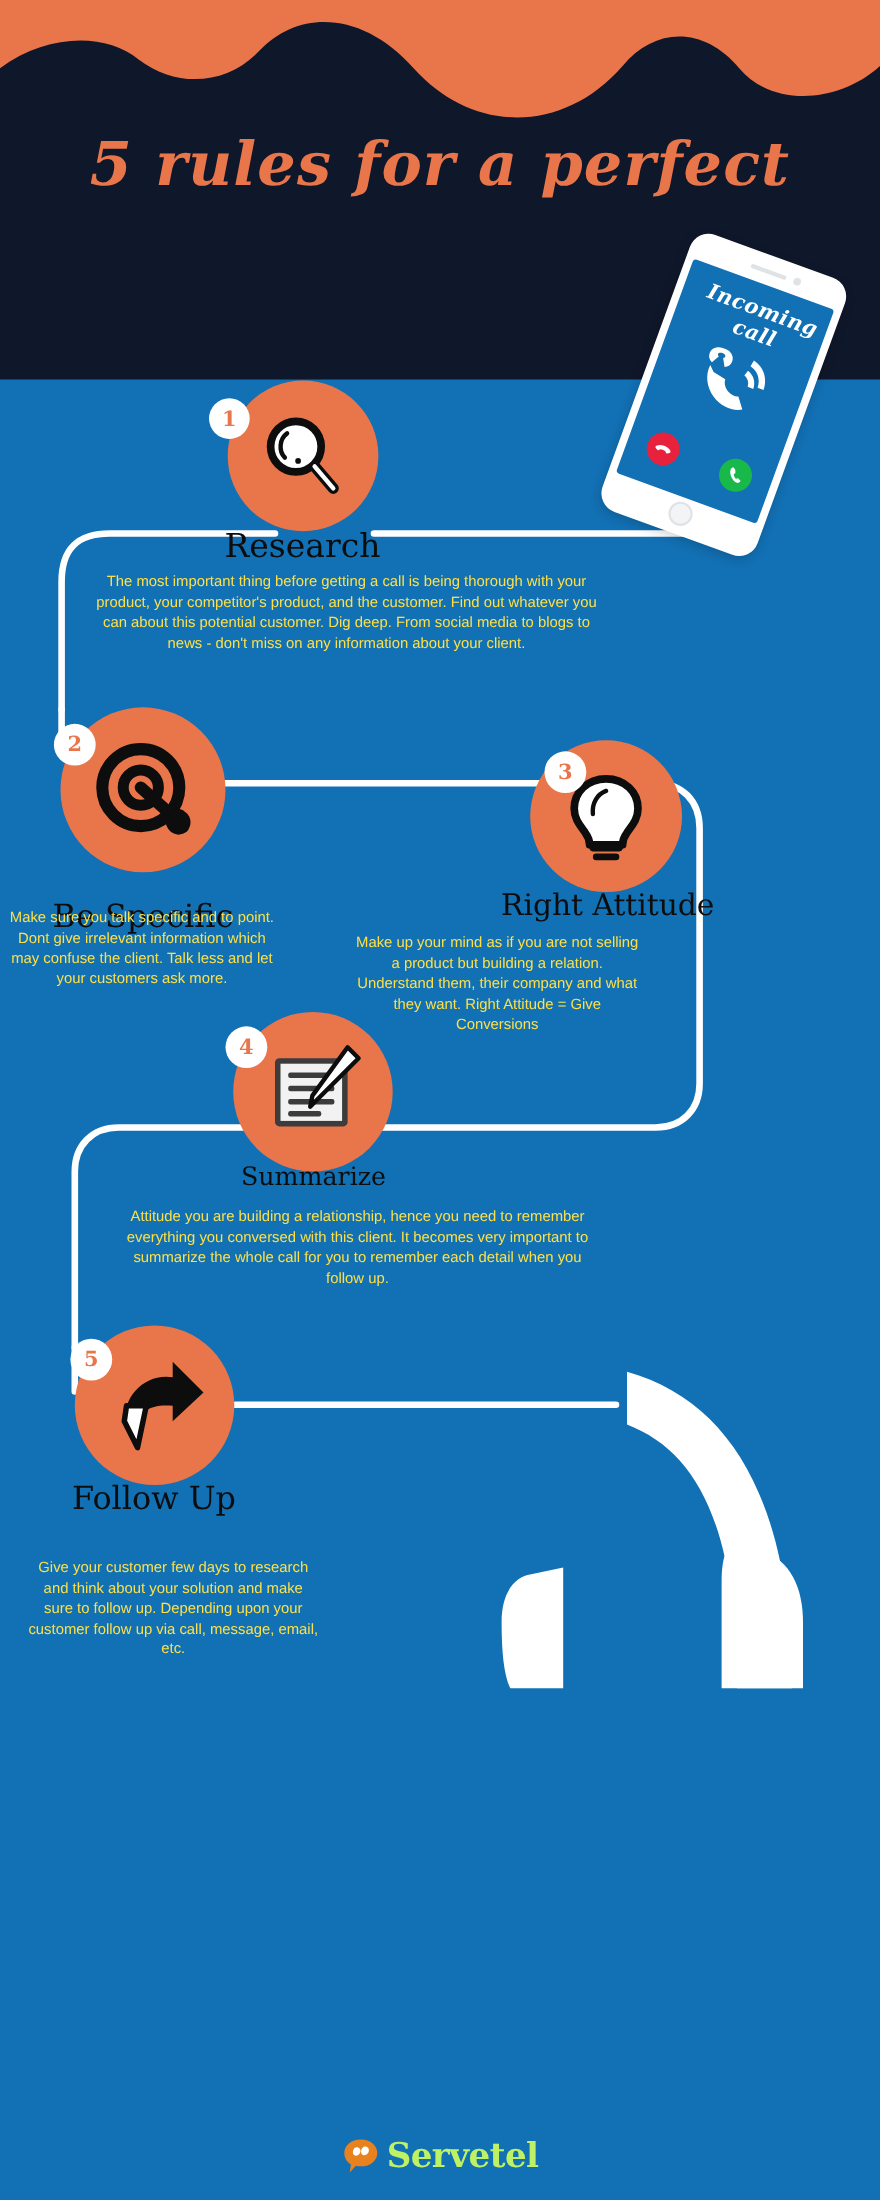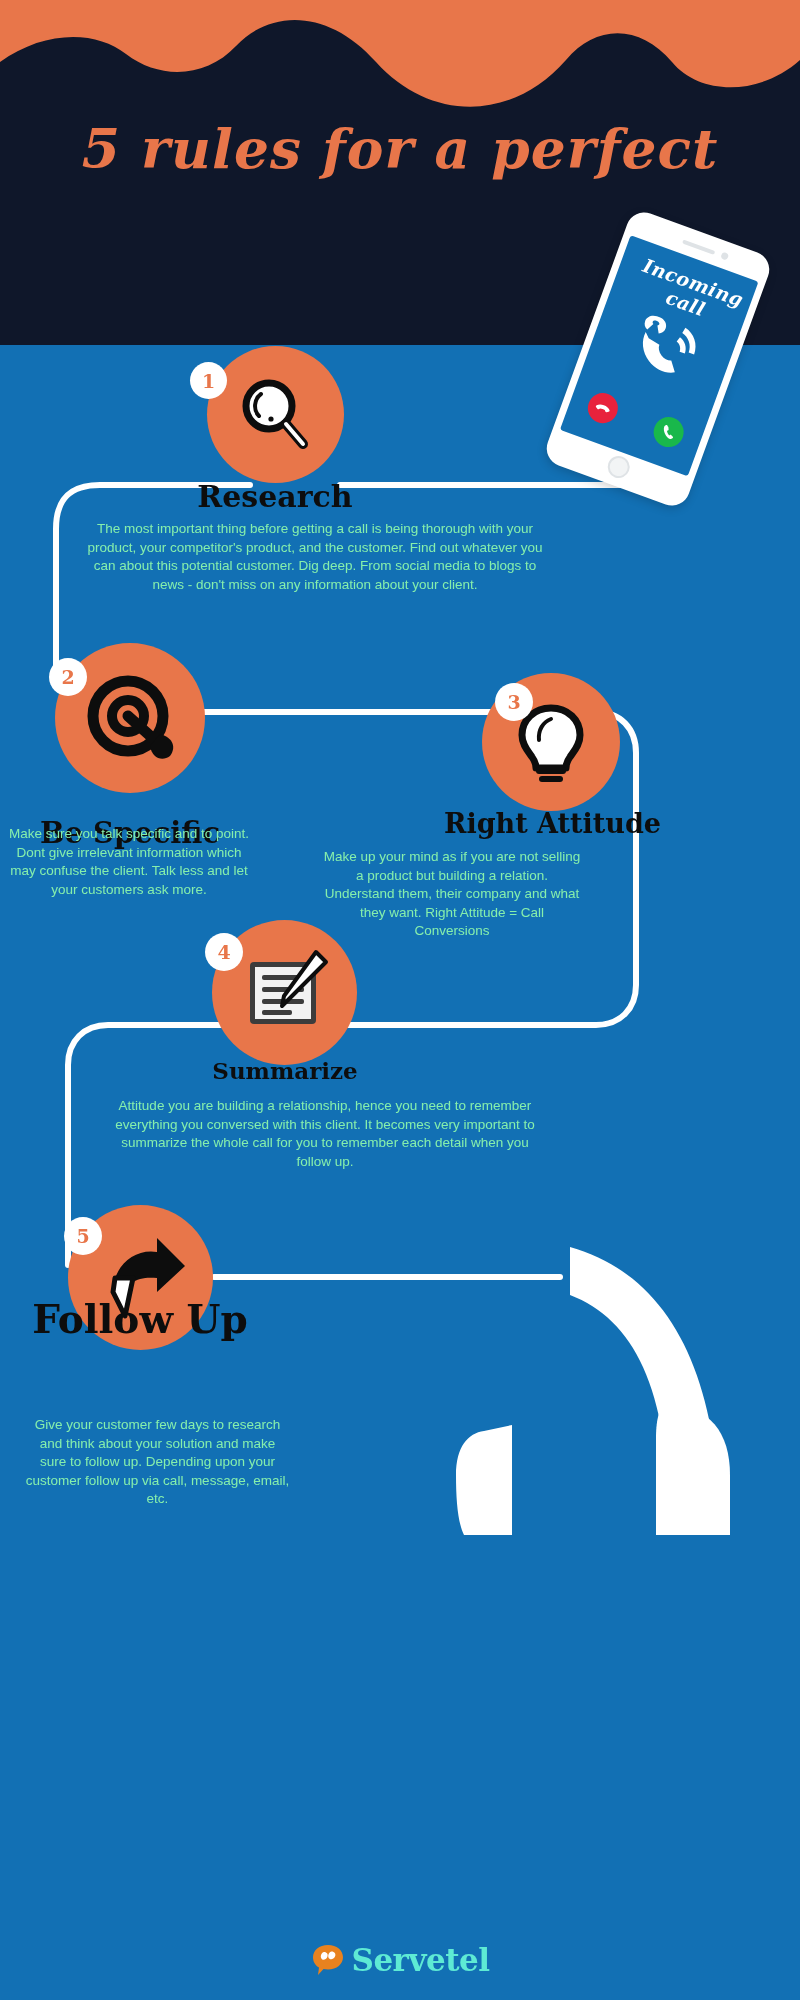--- a/index.html
+++ b/index.html
@@ -98,39 +98,39 @@
   .badge{
     position:absolute;border-radius:50%;background:#ffffff;
     color:#e8764a;font-weight:bold;
     display:flex;align-items:center;justify-content:center;
     font-family:"DejaVu Serif", serif;
     z-index:5;
   }
   .step-title{
     position:absolute;text-align:center;
     font-family:"DejaVu Serif", serif;
-    font-weight:bold;color:#0d0d0d;
+    font-weight:normal;color:#0d0d0d;
     letter-spacing:0px;
     z-index:4;
   }
   .step-body{
-    position:absolute;text-align:center;color:#86efac;
+    position:absolute;text-align:center;color:#fde047;
     font-size:13.5px;line-height:18.5px;
     z-index:4;
   }
 
   
   .footer{
     position:absolute;left:0;bottom:22px;width:800px;
     display:flex;align-items:center;justify-content:center;gap:7px;
     z-index:8;
   }
   .logo-bubble{position:relative;width:34px;height:34px;}
   .logo-text{
-    color:#5eead4;font-family:"DejaVu Serif", serif;
+    color:#bef264;font-family:"DejaVu Serif", serif;
     font-weight:bold;font-size:31px;letter-spacing:-.5px;
   }
 </style>
 </head>
 <body>
 
 <div class="canvas">
 
   <div class="header">
 
@@ -227,21 +227,21 @@
       <div class="circle" style="left:482px;top:328px;width:138px;height:138px;">
         <svg width="84" height="84" viewBox="0 0 84 84">
           <path d="M42 8 C25 8 13 20 13 35 C13 45 19 51 23 57 C26 61 27 64 27 68 L57 68 C57 64 58 61 61 57 C65 51 71 45 71 35 C71 20 59 8 42 8 Z" fill="#ffffff" stroke="#0d0d0d" stroke-width="7" stroke-linejoin="round"></path>
           <path d="M30 40 C29 30 34 22 42 19" fill="none" stroke="#0d0d0d" stroke-width="4" stroke-linecap="round"></path>
           <rect x="27" y="67" width="30" height="7" rx="3" fill="#0d0d0d"></rect>
           <rect x="30" y="76" width="24" height="6" rx="3" fill="#0d0d0d"></rect>
         </svg>
       </div>
       <div class="badge" style="left:495px;top:338px;width:38px;height:38px;font-size:19px;">3</div>
       <div class="step-title" style="left:425px;top:463px;width:255px;font-size:27px;">Right Attitude</div>
-      <div class="step-body" style="left:322px;top:503px;width:260px;">Make up your mind as if you are not selling a product but building a relation. Understand them, their company and what they want. Right Attitude = Call Conversions</div>
+      <div class="step-body" style="left:322px;top:503px;width:260px;">Make up your mind as if you are not selling a product but building a relation. Understand them, their company and what they want. Right Attitude = Give Conversions</div>
     </div>
 
     <div class="node">
       <div class="circle" style="left:212px;top:575px;width:145px;height:145px;">
         <svg width="94" height="94" viewBox="0 0 94 94">
           <rect x="12" y="16" width="66" height="62" rx="4" fill="#3c3c3c"></rect>
           <rect x="17" y="21" width="56" height="52" fill="#f2f2f2"></rect>
           <rect x="24" y="29" width="42" height="5" rx="2" fill="#3c3c3c"></rect>
           <rect x="24" y="41" width="42" height="5" rx="2" fill="#3c3c3c"></rect>
           <rect x="24" y="53" width="42" height="5" rx="2" fill="#3c3c3c"></rect>
@@ -256,21 +256,21 @@
     </div>
 
     <div class="node">
       <div class="circle" style="left:68px;top:860px;width:145px;height:145px;">
         <svg width="96" height="96" viewBox="0 0 96 96">
           <path d="M20 66 C18 38 40 18 64 22 L64 8 L92 36 L64 62 L64 48 C46 46 32 52 26 70 Z" fill="#0d0d0d"></path>
           <path d="M22 48 L40 48 L32 86 L20 62 Z" fill="#ffffff" stroke="#0d0d0d" stroke-width="5" stroke-linejoin="round"></path>
         </svg>
       </div>
       <div class="badge" style="left:64px;top:872px;width:38px;height:38px;font-size:19px;">5</div>
-      <div class="step-title" style="left:15px;top:951px;width:250px;font-size:39px;">Follow Up</div>
+      <div class="step-title" style="left:15px;top:1000px;width:250px;font-size:29px;">Follow Up</div>
       <div class="step-body" style="left:25px;top:1071px;width:265px;">Give your customer few days to research and think about your solution and make sure to follow up. Depending upon your customer follow up via call, message, email, etc.</div>
     </div>
 
   </div>
 
   <div class="footer">
     <div class="logo-bubble">
       <svg width="34" height="34" viewBox="0 0 34 34">
         <path d="M17 2 C25.8 2 32 7.4 32 14.2 C32 21 25.8 26.4 17 26.4 C15.4 26.4 13.9 26.2 12.5 25.9 L7 32 L8 24.6 C4.3 22.4 2 18.6 2 14.2 C2 7.4 8.2 2 17 2 Z" fill="#e8821f"></path>
         <path d="M13 9 C16 9 17.5 11.4 16.3 14 C15.2 16.4 12.6 17.4 11 16.2 C9.2 14.9 9.6 11.4 11.4 9.8 C11.9 9.3 12.4 9 13 9 Z" fill="#ffffff"></path>

